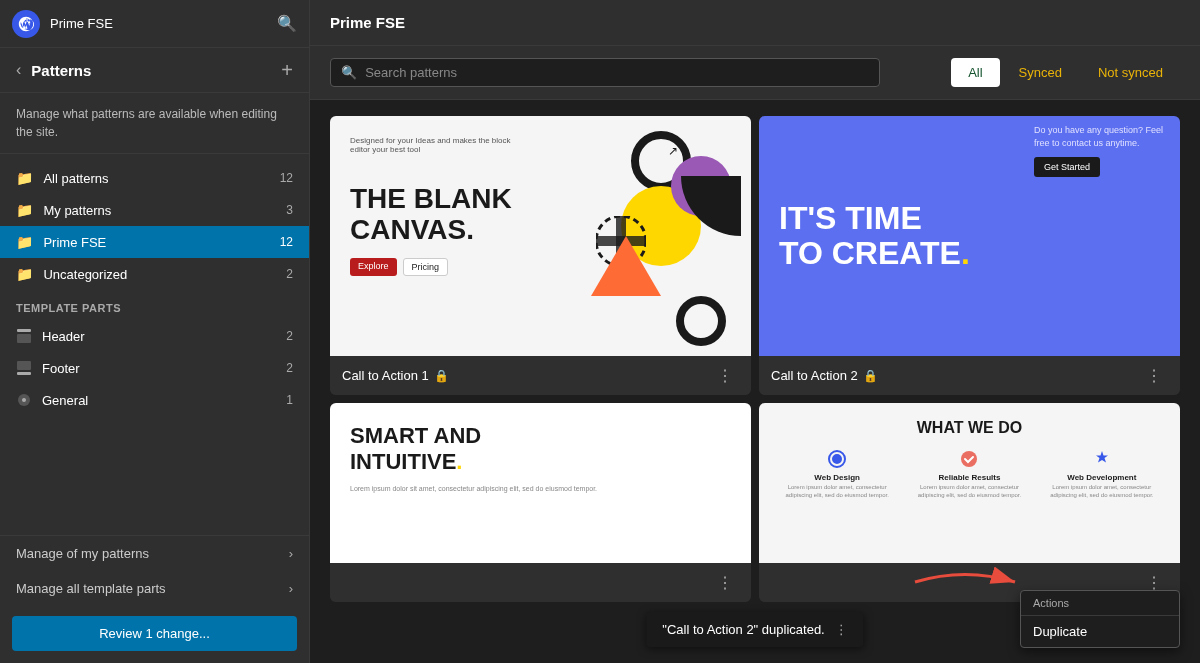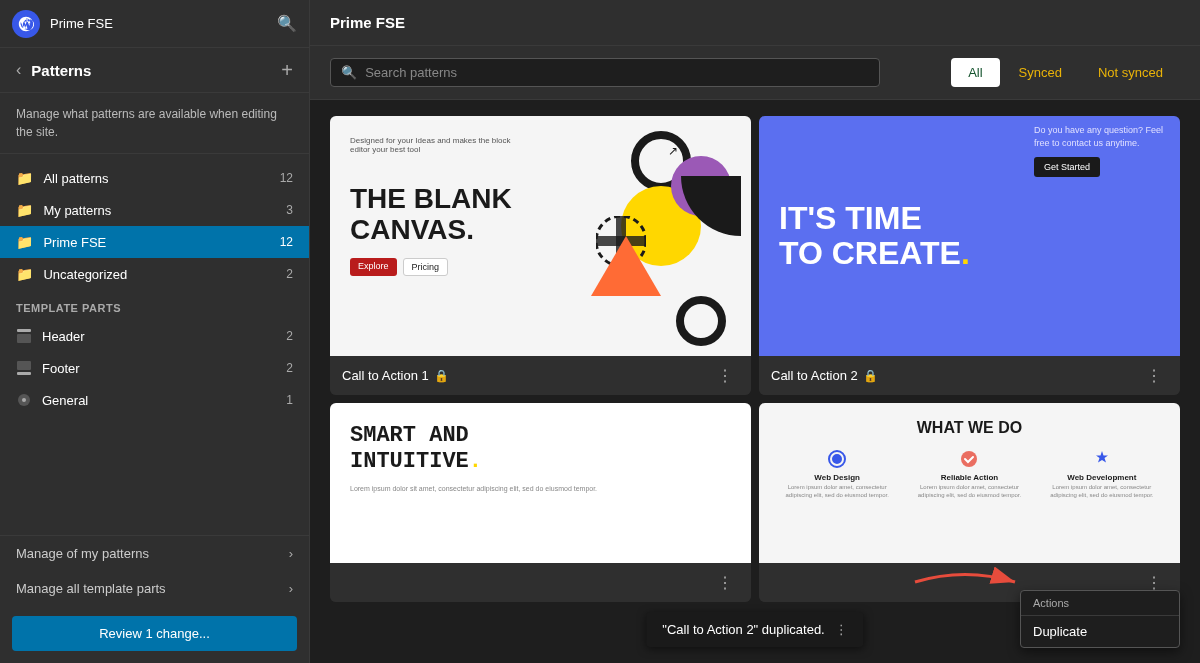--- a/index.html
+++ b/index.html
@@ -71,21 +71,21 @@
     
     .preview-its-time { background: #5b6ff0; height: 100%; padding: 24px 20px; display: flex; align-items: center; position: relative; }
     .preview-its-time .big-text { font-size: 32px; font-weight: 900; color: #fff; line-height: 1.1; flex: 1; }
     .preview-its-time .big-text span { color: #ffd700; }
     .preview-its-time .right-content { position: absolute; right: 16px; top: 8px; max-width: 130px; text-align: left; }
     .preview-its-time .right-content p { font-size: 9px; color: #e0e0ff; line-height: 1.4; }
     .preview-its-time .get-started { background: #1a1a1a; color: #fff; padding: 5px 10px; border-radius: 3px; font-size: 9px; margin-top: 8px; display: inline-block; }
 
     
     .preview-smart { background: #fff; height: 100%; padding: 20px; }
-    .preview-smart .big-heading { font-size: 22px; font-weight: 900; color: #1a1a1a; line-height: 1.2; font-family: Liberation Mono, monospace; }
+    .preview-smart .big-heading { font-size: 22px; font-weight: 900; color: #1a1a1a; line-height: 1.2; }
     .preview-smart .accent { color: #ffd700; }
     .preview-smart .para { font-size: 7px; color: #888; margin-top: 8px; line-height: 1.4; }
 
     
     .preview-what-we-do { background: #f5f5f5; height: 100%; padding: 16px; }
     .preview-what-we-do .heading { font-size: 16px; font-weight: 900; color: #1a1a1a; text-align: center; margin-bottom: 12px; }
     .services-grid { display: grid; grid-template-columns: 1fr 1fr 1fr; gap: 8px; }
     .service-item { text-align: center; }
     .service-icon { width: 20px; height: 20px; margin: 0 auto 4px; }
     .service-name { font-size: 8px; font-weight: 600; color: #1a1a1a; }
@@ -307,21 +307,21 @@
                 <div class="service-name">Web Design</div>
                 <div class="service-desc">Lorem ipsum dolor amet, consectetur adipiscing elit, sed do eiusmod tempor.</div>
               </div>
               <div class="service-item">
                 <div class="service-icon">
                   <svg viewBox="0 0 20 20" xmlns="http://www.w3.org/2000/svg">
                       <circle cx="10" cy="10" r="8" fill="#e74c3c" opacity="0.8"></circle>
                       <path d="M6 10l3 3 5-5" stroke="#fff" stroke-width="2" fill="none" stroke-linecap="round"></path>
                     </svg>
                 </div>
-                <div class="service-name">Reliable Action</div>
+                <div class="service-name">Reliable Results</div>
                 <div class="service-desc">Lorem ipsum dolor amet, consectetur adipiscing elit, sed do eiusmod tempor.</div>
               </div>
               <div class="service-item">
                 <div class="service-icon">
                   <svg viewBox="0 0 20 20" xmlns="http://www.w3.org/2000/svg">
                       <path d="M10 2l1.5 4.5H16l-3.5 2.5 1.5 4.5L10 11 6 13.5l1.5-4.5L4 6.5h4.5z" fill="#3858e9"></path>
                     </svg>
                 </div>
                 <div class="service-name">Web Development</div>
                 <div class="service-desc">Lorem ipsum dolor amet, consectetur adipiscing elit, sed do eiusmod tempor.</div>

